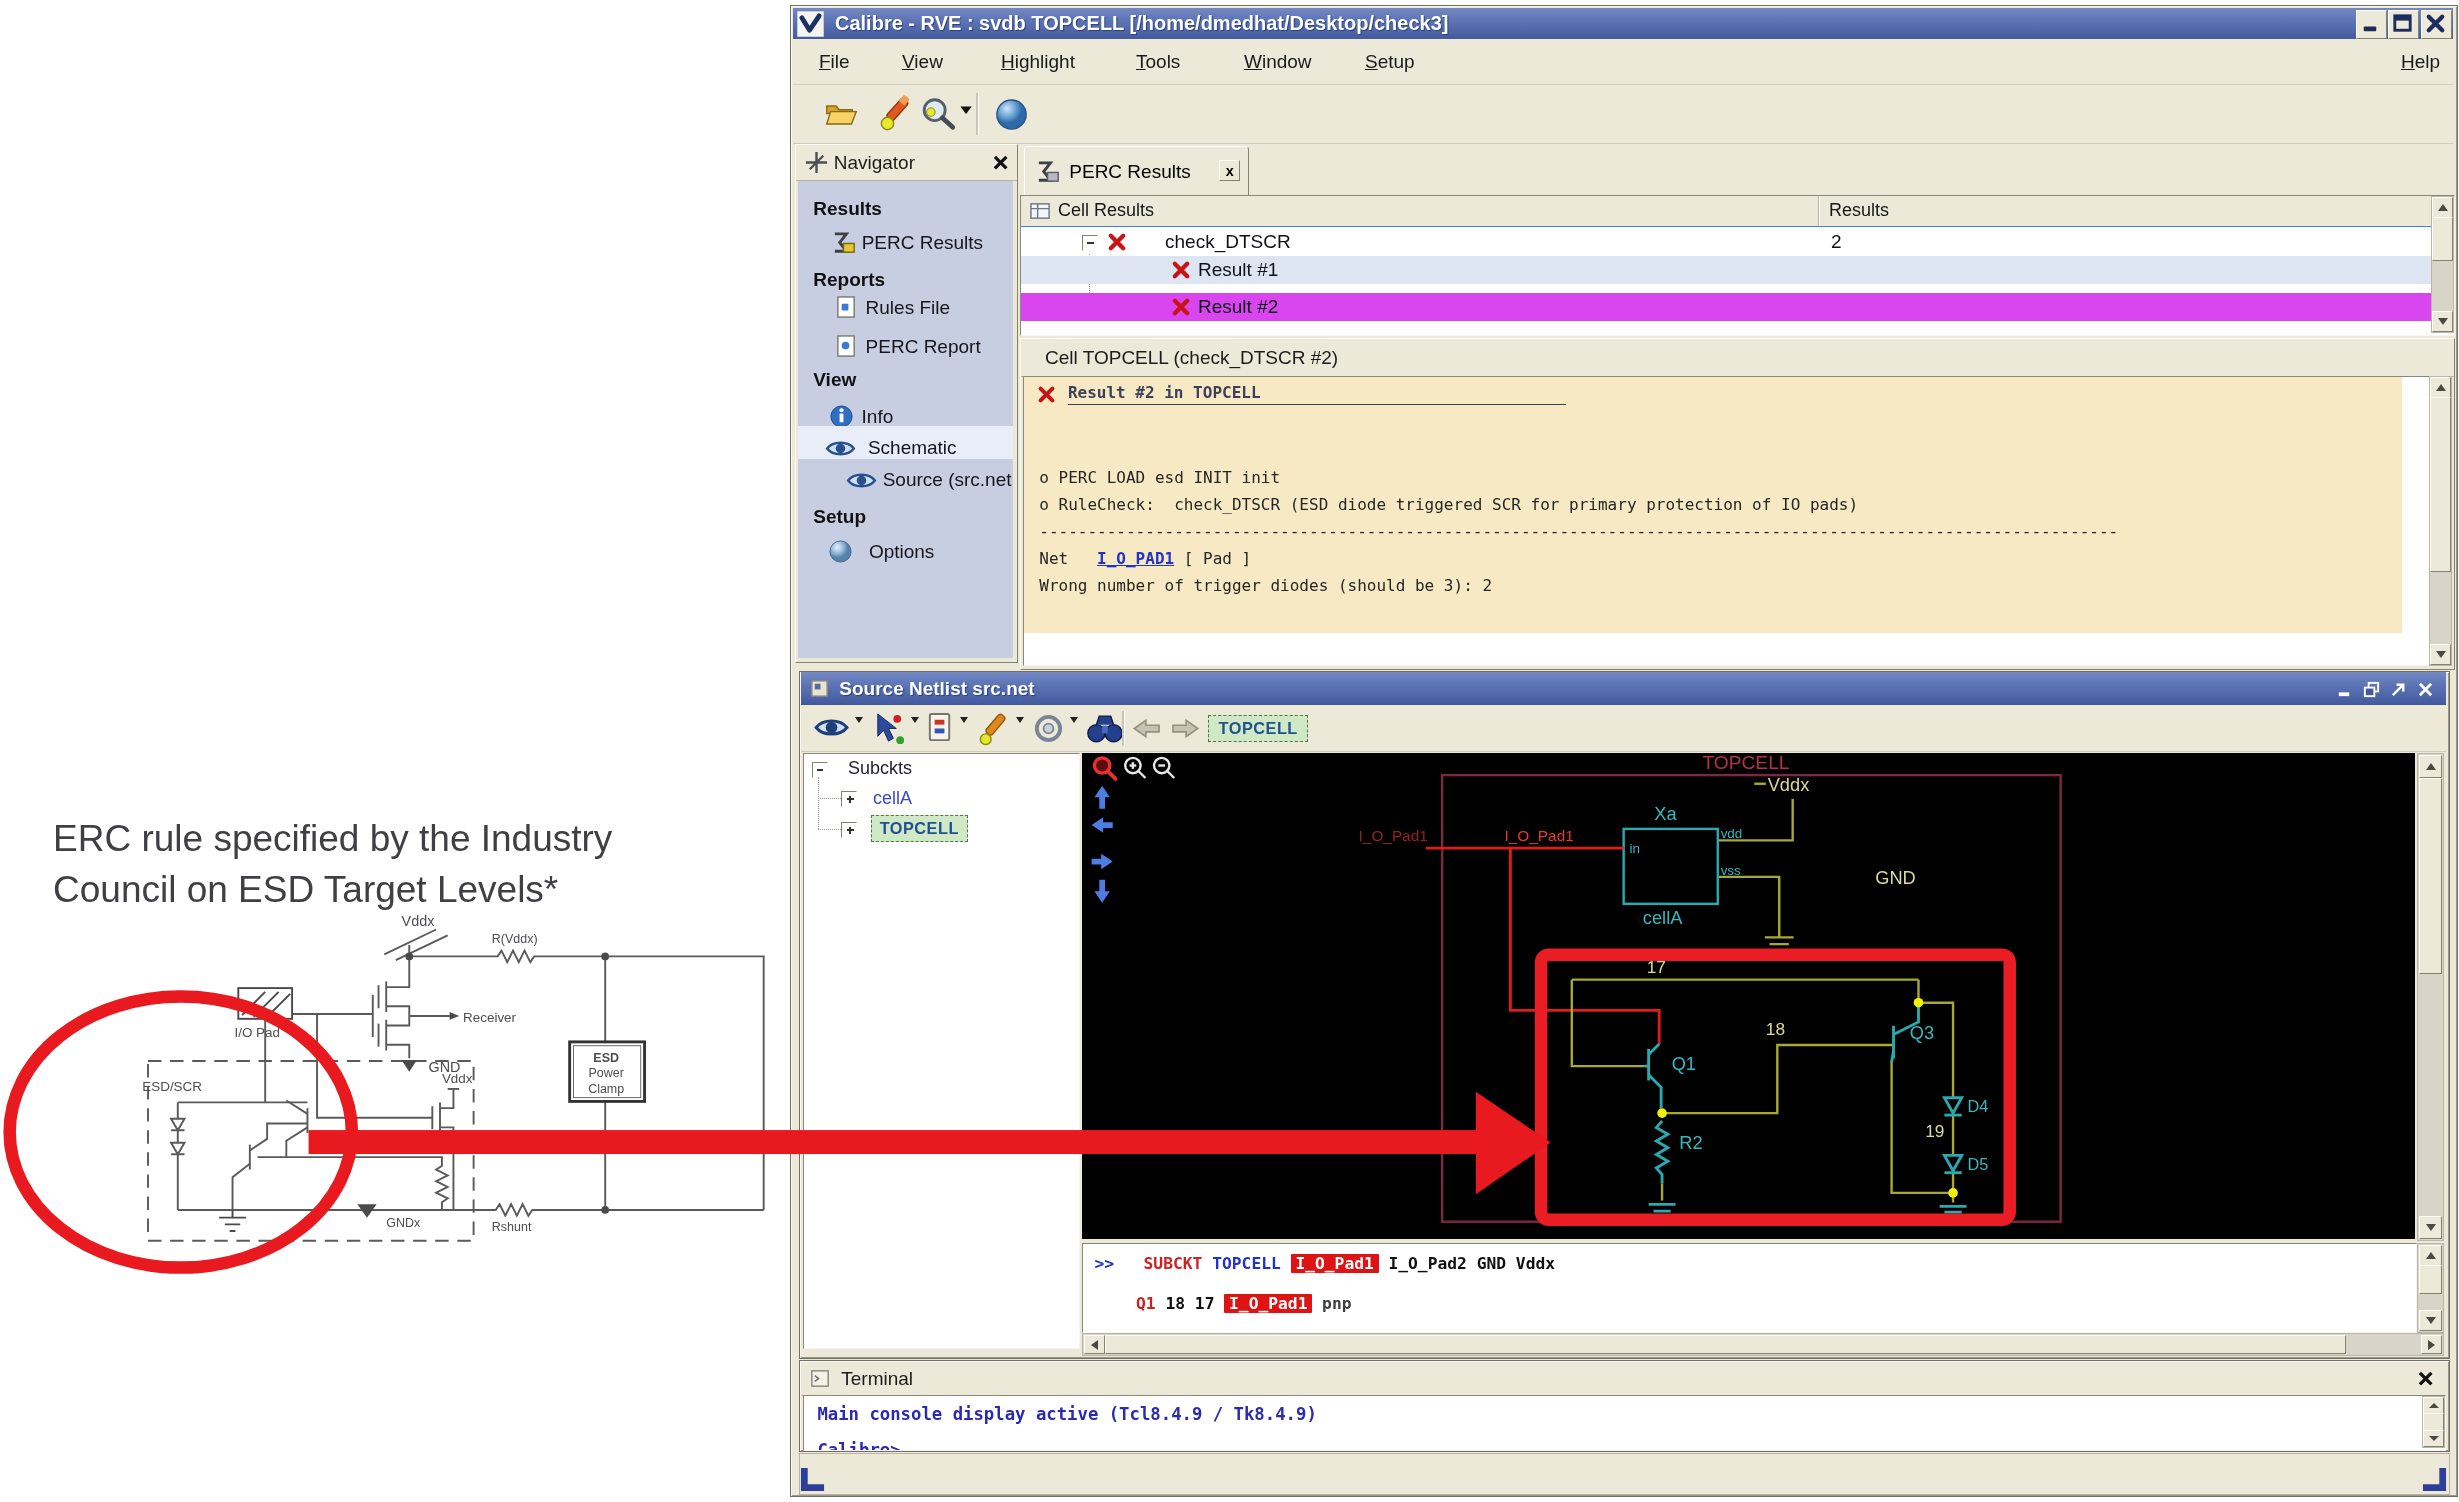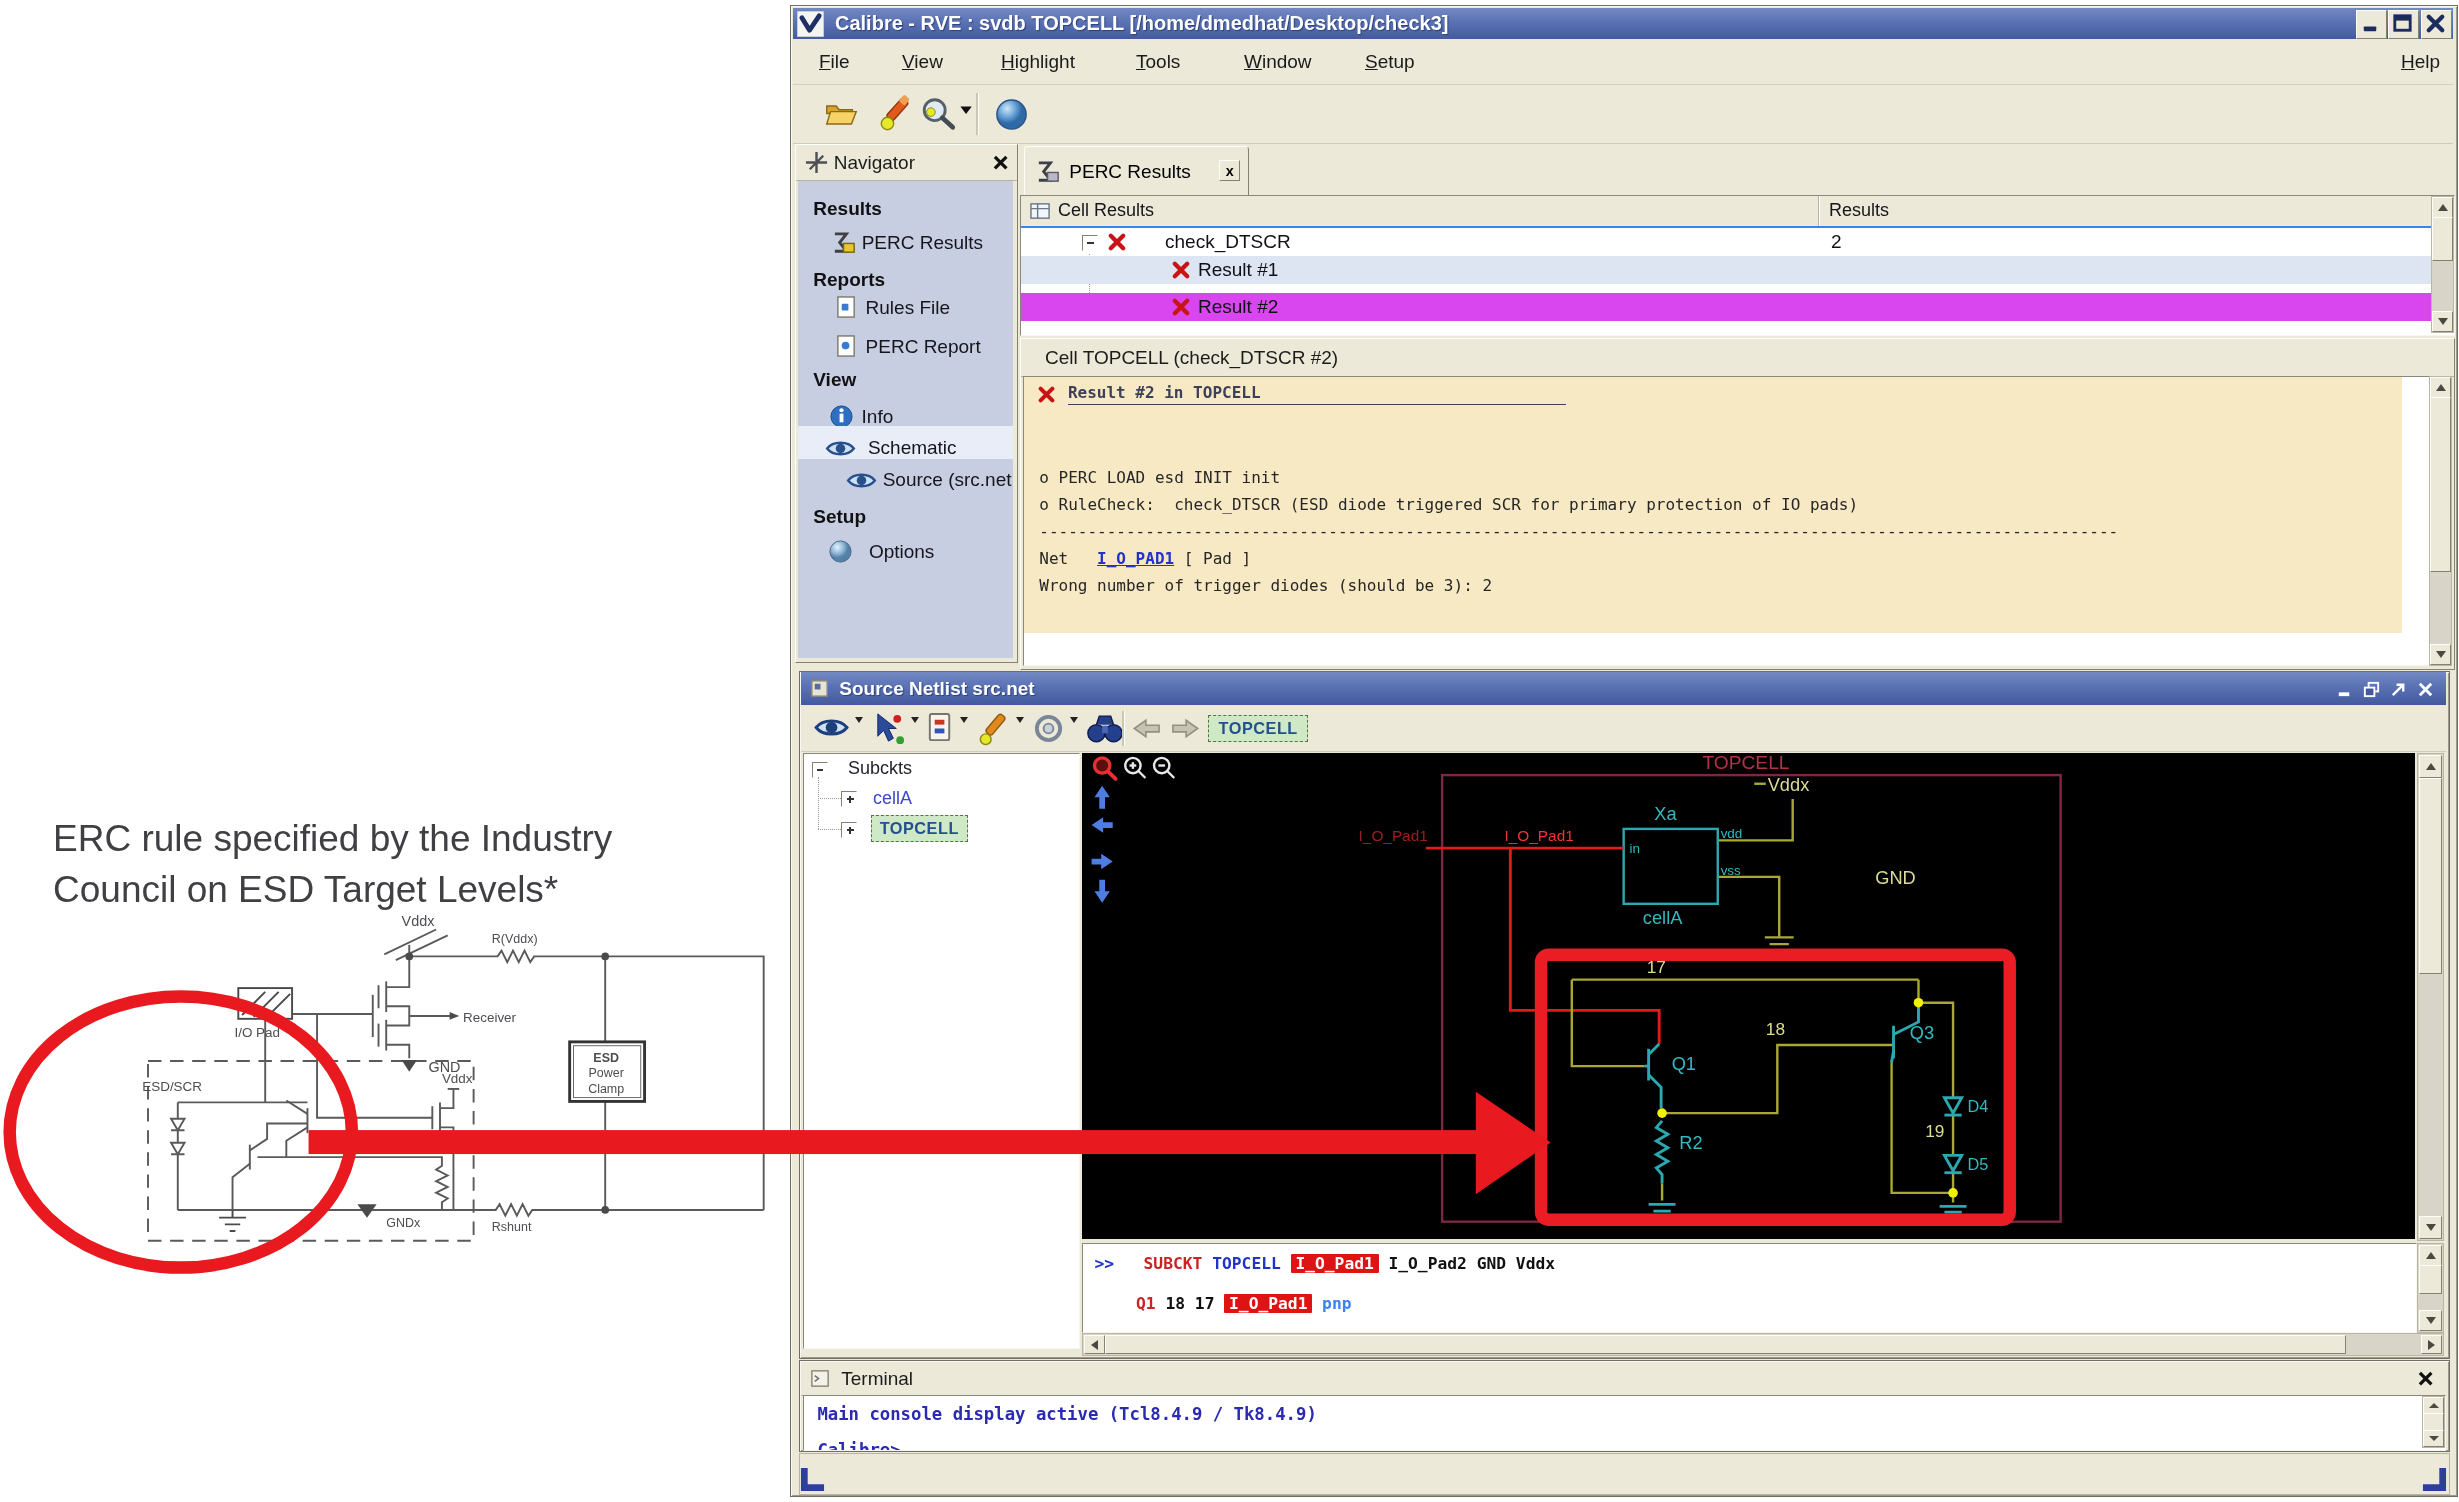--- a/index.html
+++ b/index.html
@@ -306,21 +306,21 @@
 <div class="abs" style="left:1024px;top:146px;width:223px;height:49px;background:#ece9d8;border:1px solid;border-color:#fdfdf9 #84826f transparent #fdfdf9;border-radius:3.8px 3.8px 0 0;display:flex;align-items:center">
   <svg style="margin-left:9.6px" width="27" height="27" viewBox="0 0 28 28">
     <path d="M 4,5 L 16,5 L 9,14 L 16,23 L 4,23" fill="none" stroke="#3f3f46" stroke-width="3"></path>
     <rect x="13" y="15" width="11" height="9" fill="#b8b8c8" stroke="#5c5a64" stroke-width="1.5"></rect>
   </svg>
   <span style="margin-left:7.7px;font-size:19px">PERC Results</span>
   <span class="abs bevel-out" style="right:7.7px;top:13.4px;width:19px;height:19px;font-size:14.4px;font-weight:bold;display:flex;align-items:center;justify-content:center;line-height:1">x</span>
 </div>
 
 <div class="abs sunken" style="left:1020px;top:195px;width:1433px;height:139px;background:#fff">
-  <div class="abs" style="left:0;top:0;width:1430px;height:30px;background:#ece9d8;border-bottom:6px solid #3b82f6">
+  <div class="abs" style="left:0;top:0;width:1430px;height:30px;background:#ece9d8;border-bottom:1px solid #3b82f6">
     <svg style="position:absolute;left:7.7px;top:4.8px" width="23" height="21" viewBox="0 0 24 22">
       <rect x="2" y="3" width="19" height="15" fill="#f2f6fa" stroke="#6a7888" stroke-width="1.5"></rect>
       <path d="M 2,8 H 21 M 9,3 V 18" stroke="#6a7888" stroke-width="1.5"></path>
     </svg>
     <span class="abs hdr-txt" style="left:37px;top:3.8px">Cell Results</span>
     <div class="abs" style="left:797px;top:0;width:1px;height:30px;background:#b7b4a2;border-right:1px solid #fff"></div>
     <span class="abs hdr-txt" style="left:808px;top:3.8px">Results</span>
   </div>
 
   <div class="abs" style="left:0;top:32px;width:1430px;height:28px;background:#fff">
@@ -584,21 +584,21 @@
       <span class="tri up"></span>
     </div>
   <div class="sb-thumb" style="left:1px;top:24px;width:21px;height:194px"></div>
   <div class="sb-btn" style="left:1px;bottom:1px;width:21px;height:21px">
       <span class="tri dn"></span>
     </div>
 </div>
 
 <div class="abs sunken" style="left:1082px;top:1243px;width:1333px;height:88px;background:#fff">
   <div class="abs mono pre" style="left:11.5px;top:9.6px;font-size:16.3px;font-weight:bold"><span style="color:#2233cc">&gt;&gt;</span><span style="color:#fff">&nbsp;&nbsp;&nbsp;</span><span style="color:#cc2222">SUBCKT</span><span> </span><span style="color:#2233cc">TOPCELL</span><span> </span><span class="chip-red">I_O_Pad1</span><span style="color:#111"> I_O_Pad2 GND Vddx</span></div>
-  <div class="abs mono pre" style="left:53px;top:50px;font-size:16.3px;font-weight:bold"><span style="color:#cc2222">Q1</span><span> </span><span style="color:#111">18 17</span><span> </span><span class="chip-red">I_O_Pad1</span><span> </span><span style="color:#3b82f6">pnp</span></div>
+  <div class="abs mono pre" style="left:53px;top:50px;font-size:16.3px;font-weight:bold"><span style="color:#cc2222">Q1</span><span> </span><span style="color:#111">18 17</span><span> </span><span class="chip-red">I_O_Pad1</span><span> </span><span style="color:#404040">pnp</span></div>
 </div>
 <div class="abs sb-trough" style="left:2417px;top:1243px;width:25px;height:88px">
   <div class="sb-btn" style="left:1px;top:1px;width:21px;height:19px">
       <span class="tri up"></span>
     </div>
   <div class="sb-thumb" style="left:1px;top:21px;width:21px;height:27px"></div>
   <div class="sb-btn" style="left:1px;bottom:1px;width:21px;height:19px">
       <span class="tri dn"></span>
     </div>
 </div>

